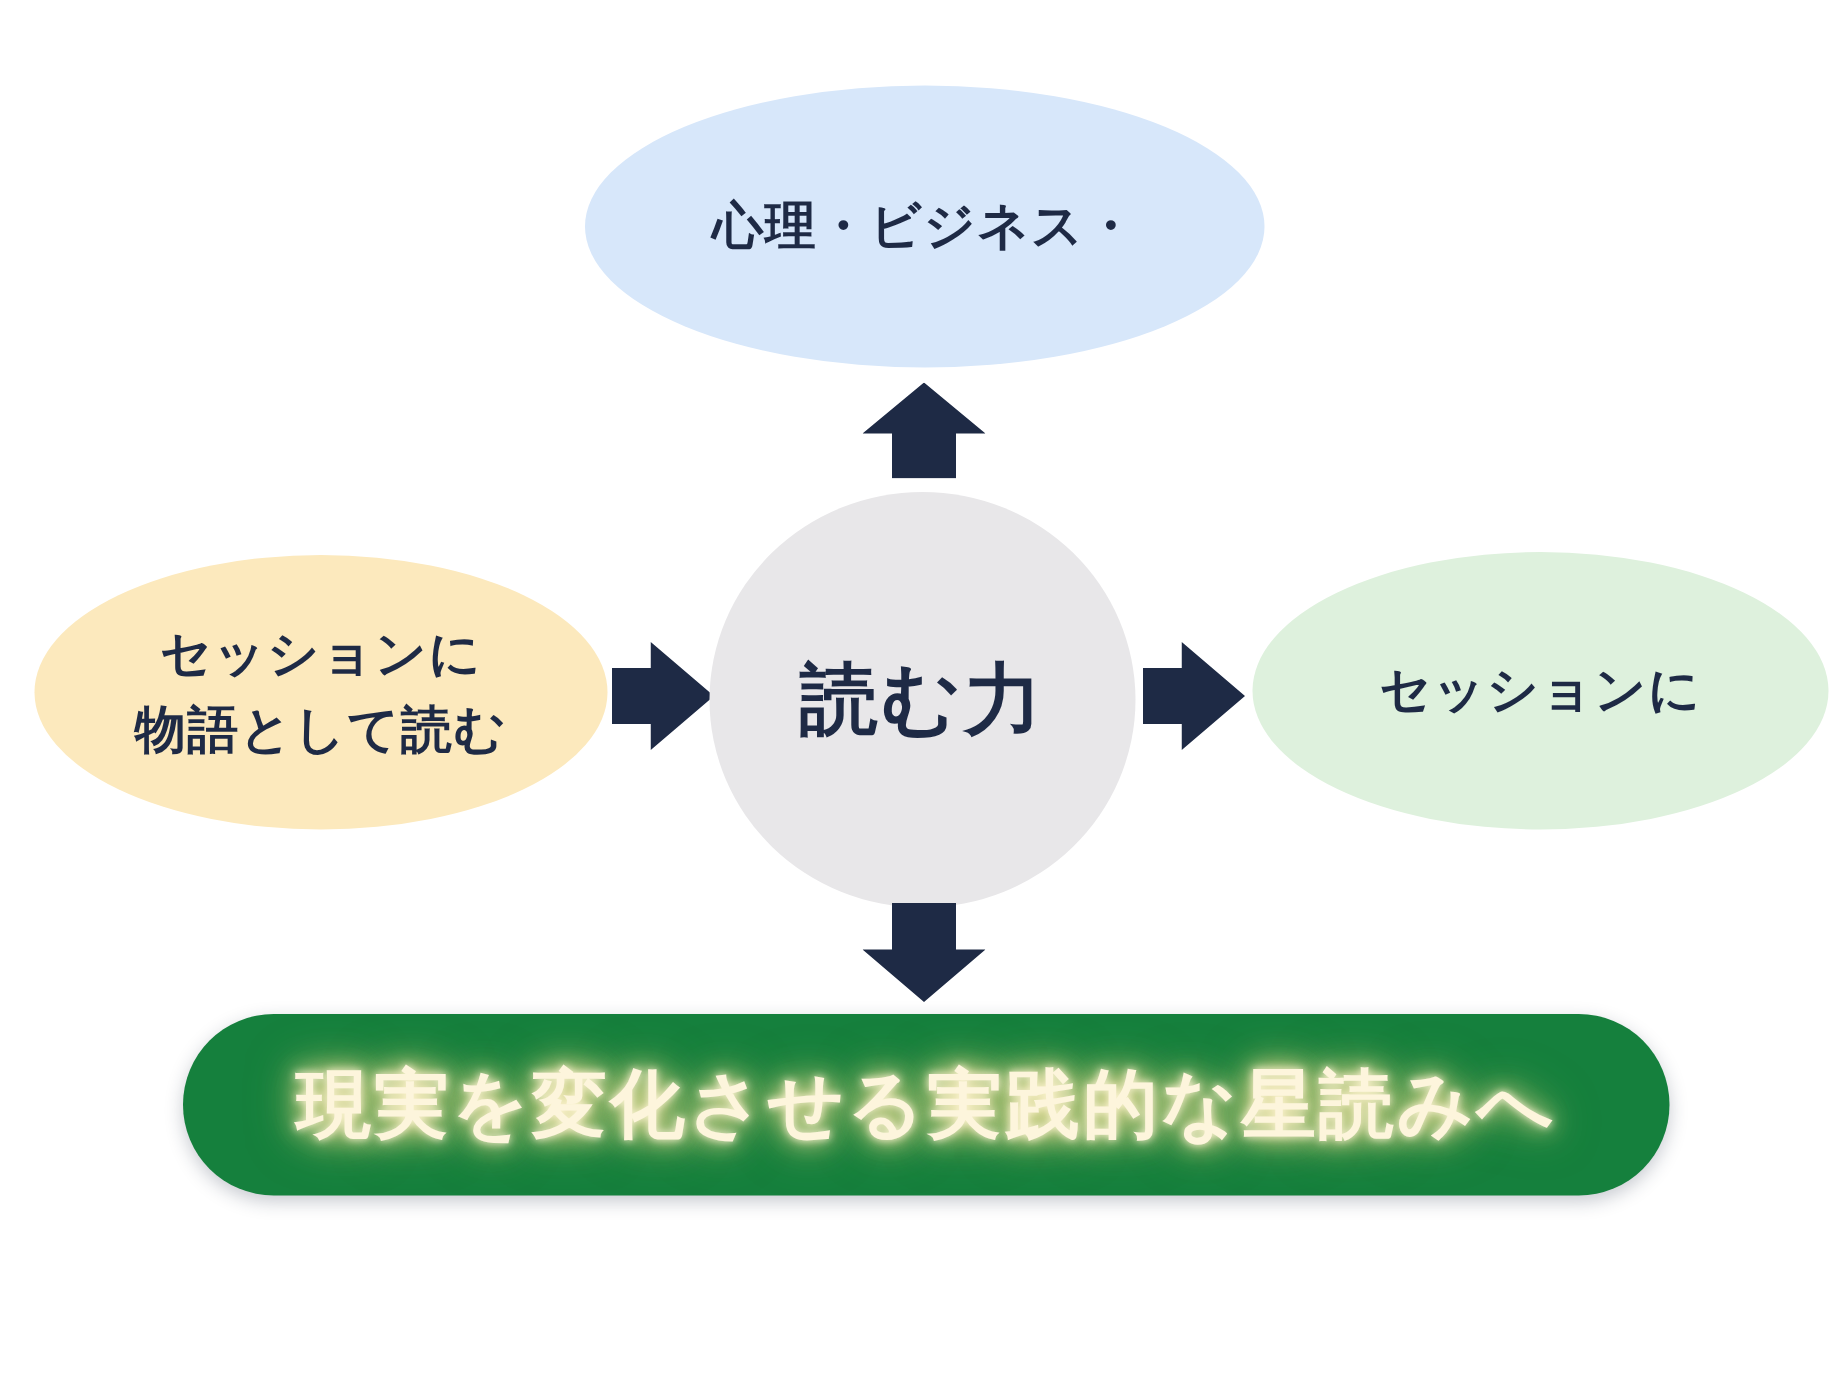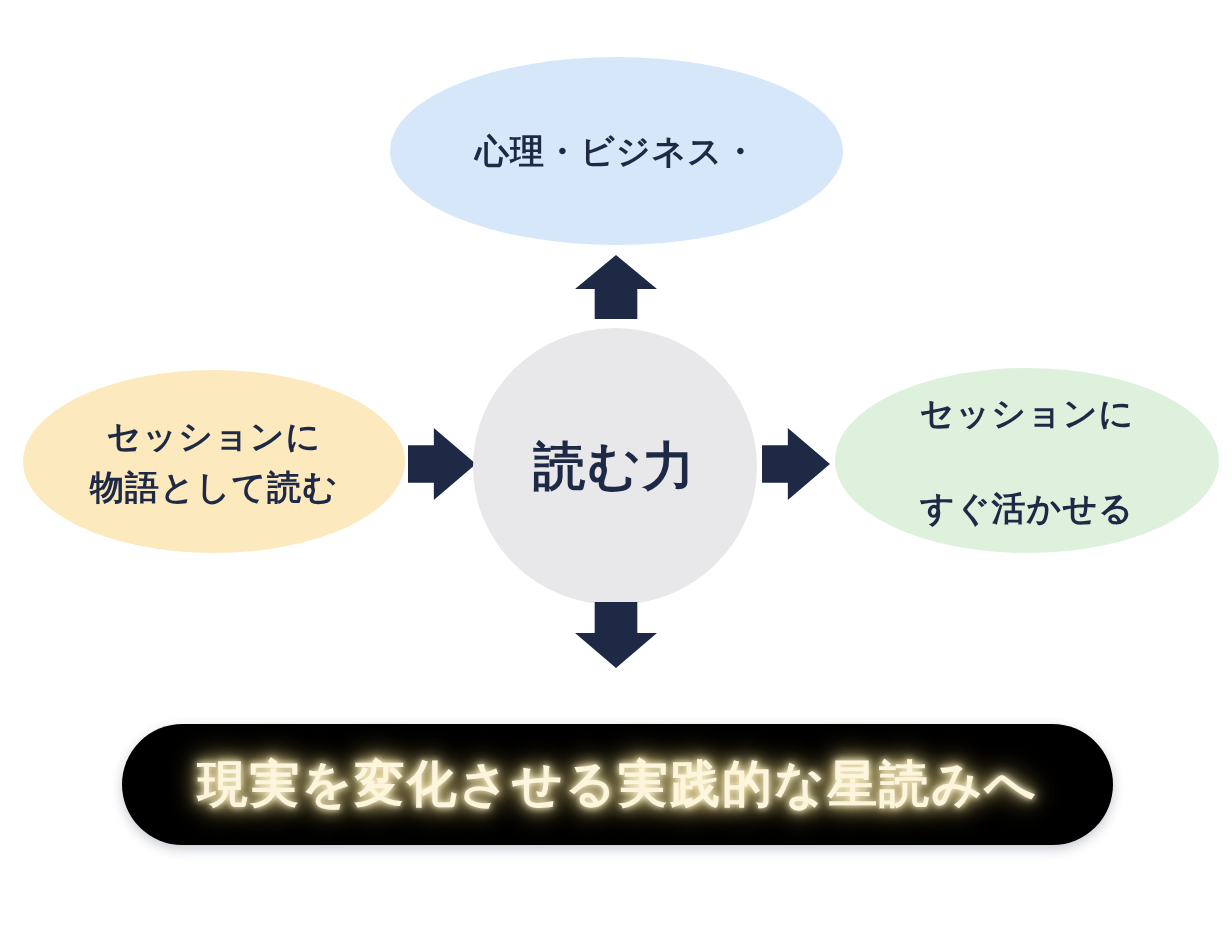--- a/index.html
+++ b/index.html
@@ -104,22 +104,21 @@
   <div class="arrow arrow-right arrow-left-pos" style="background-color: rgb(30, 42, 69);"></div>
 
   <div class="node circle center-circle" style="background-color: rgb(232, 231, 233);">
     <span>読む力</span>
   </div>
 
   <div class="arrow arrow-right arrow-right-pos" style="background-color: rgb(30, 42, 69);"></div>
 
   <div class="node ellipse right-ellipse" style="background-color: rgb(222, 241, 221);">
     <span class="line">セッションに</span>
-    <span class="line">すぐ活かせる</span>
   </div>
 
   <div class="arrow arrow-down" style="background-color: rgb(30, 42, 69);"></div>
 
-  <div class="banner" style="background-color: #000000; margin-top: 48px;">
+  <div class="banner" style="background-color: #15803d;">
     <span class="banner-text">現実を変化させる実践的な星読みへ</span>
   </div>
 
 </div>
 
 </body></html>

